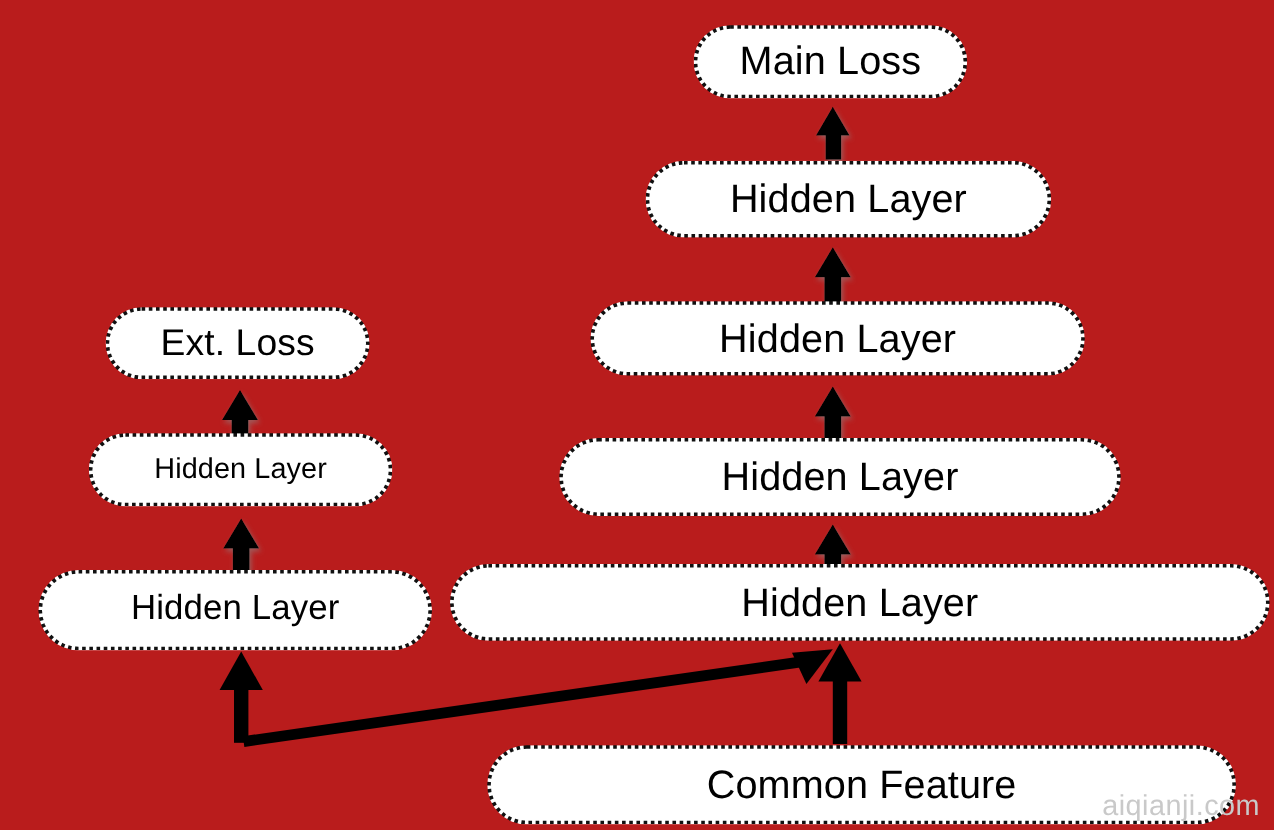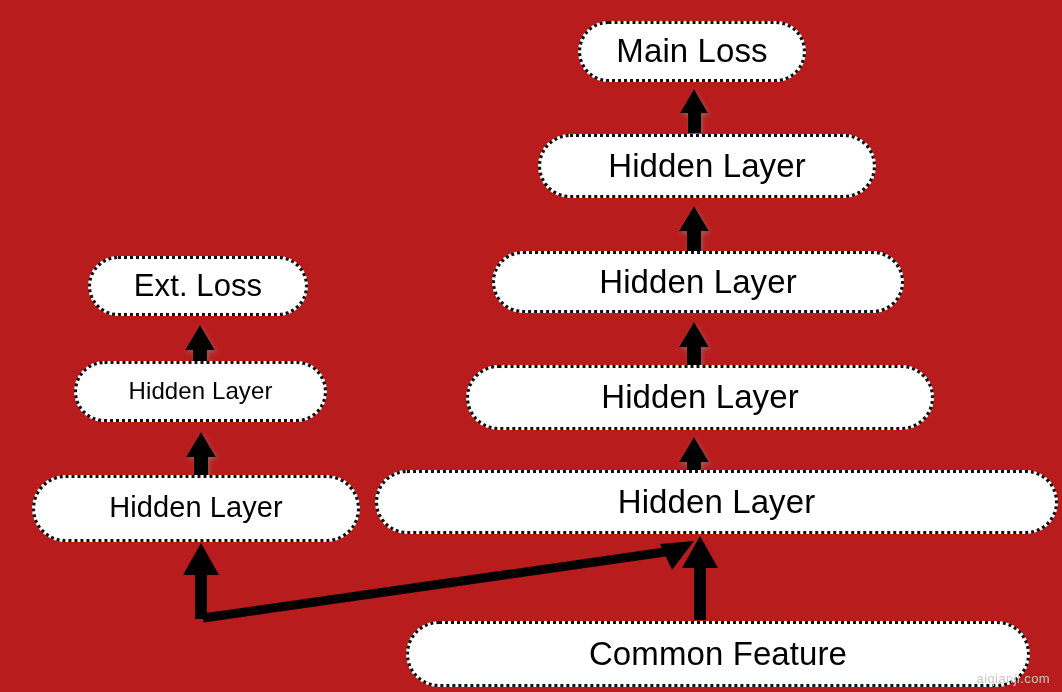--- a/index.html
+++ b/index.html
@@ -50,21 +50,21 @@
     top: 0;
     width: 1062px;
     height: 692px;
     pointer-events: none;
   }
   
   #watermark {
     position: absolute;
     right: 12px;
     bottom: 6px;
-    font-size: 13px;
+    font-size: 24px;
     color: #c9c9c9;
     letter-spacing: 0.4px;
     user-select: none;
   }
 </style>
 </head>
 <body>
 
 <div id="canvas">
 

